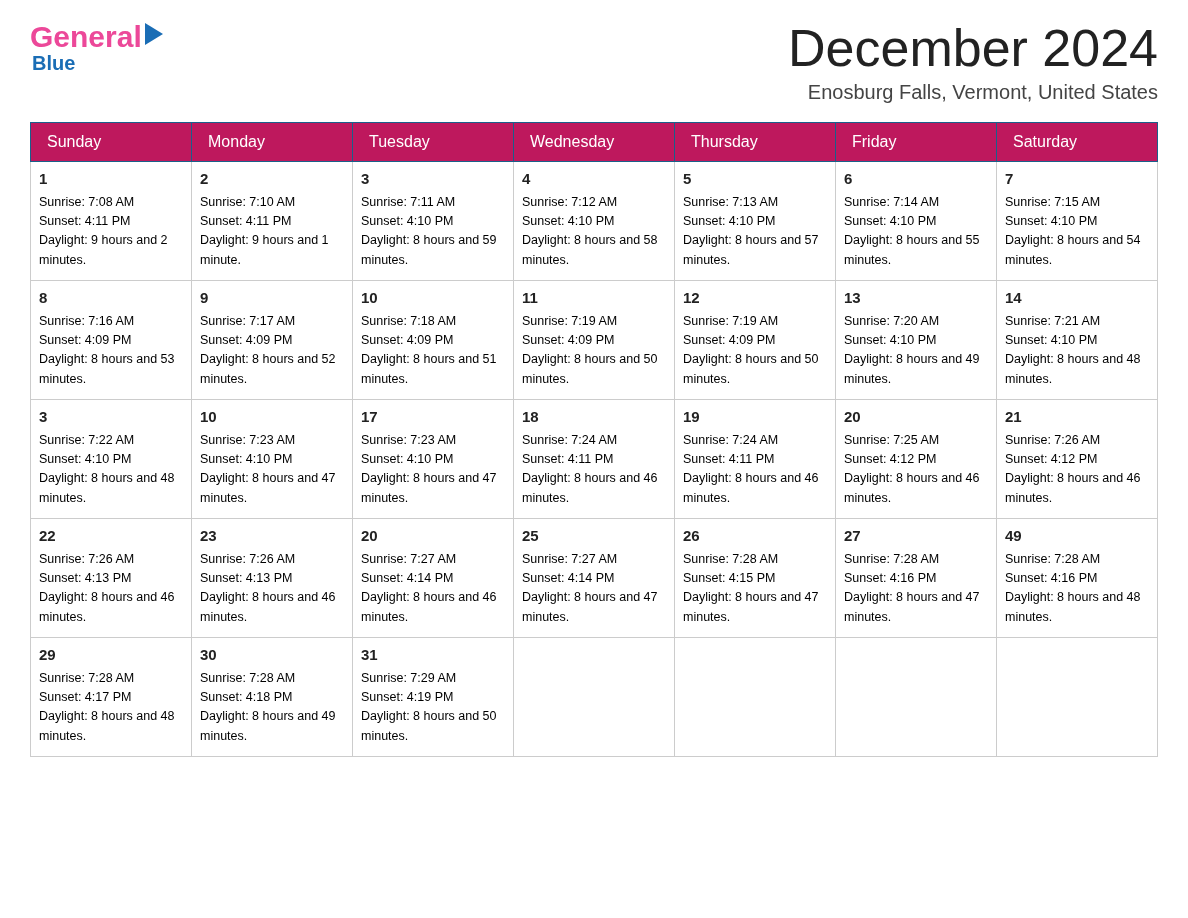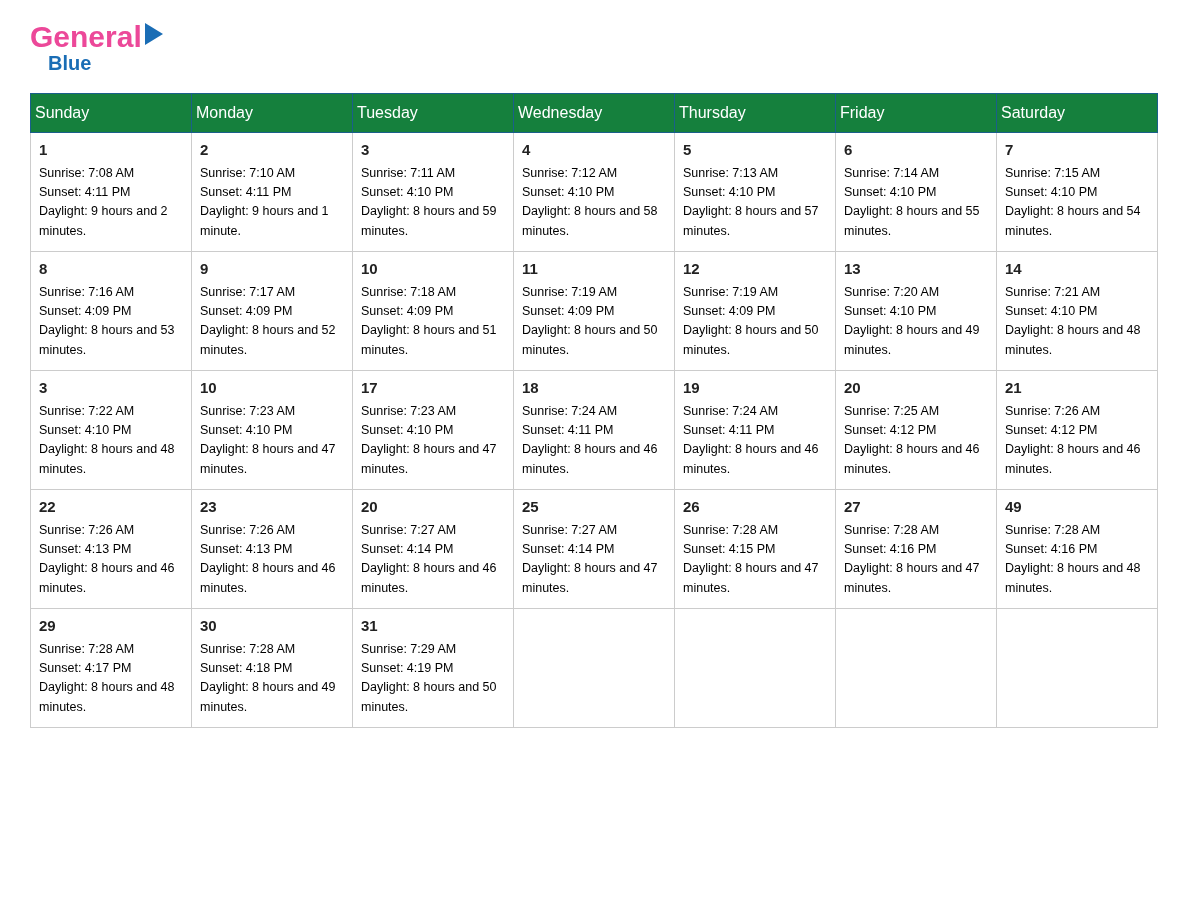--- a/index.html
+++ b/index.html
@@ -49,25 +49,25 @@
       font-size: 20px;
       color: #444;
       margin-top: 4px;
     }
     #calendar {
       width: 100%;
       border-collapse: collapse;
       margin-top: 10px;
     }
     #calendar thead th {
-      background-color: #15803d;
+      background-color: #be185d;
       color: #fff;
       font-size: 16px;
       font-weight: normal;
-      padding: 10px 4px;
+      padding: 10px 16px;
       text-align: left;
       border: 1px solid #1a5f8a;
     }
     #calendar tbody td {
       vertical-align: top;
       padding: 6px 8px 10px 8px;
       border: 1px solid #ccc;
       font-size: 13px;
       line-height: 1.5;
       min-width: 130px;
@@ -104,21 +104,25 @@
 <div id="header">
   <div id="logo-area">
     <div id="logo-text">
       <span style="font-weight:bold; font-size:30px; color:#ec4899;">General</span>
       <span style="display:inline-block; margin-left:3px; margin-bottom:2px;">
         <svg width="18" height="22" viewBox="0 0 18 22">
             <polygon points="0,0 18,11 0,22" fill="#1a6db5"></polygon>
           </svg>
       </span>
     </div>
-    <div id="logo-sub" style="font-size:20px; font-weight:bold; color:#1a6db5; margin-top:-2px; margin-left:18px;">Blue</div>
+    <div id="logo-sub" style="font-size:20px; font-weight:bold; color:#1a6db5; margin-top:-2px; margin-left:2px;">Blue</div>
+  </div>
+  <div id="title-area">
+    <div id="month-year">December 2024</div>
+    <div id="location">Enosburg Falls, Vermont, United States</div>
   </div>
 </div>
 
 <table id="calendar">
   <thead>
     <tr>
     <th>Sunday</th>
         <th>Monday</th>
         <th>Tuesday</th>
         <th>Wednesday</th>

